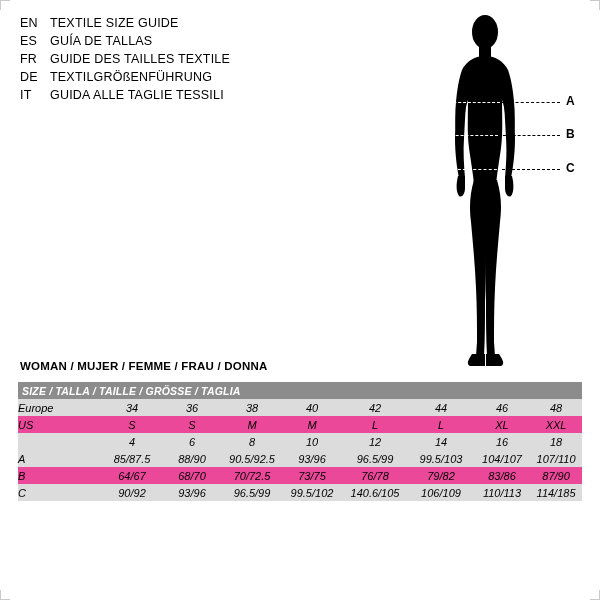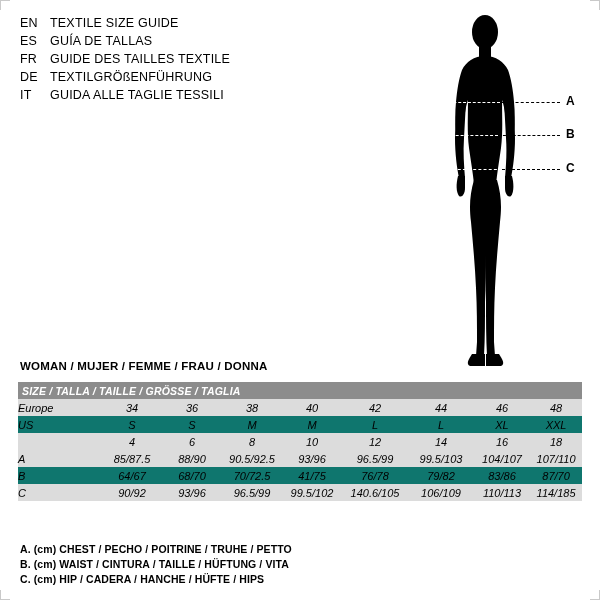--- a/index.html
+++ b/index.html
@@ -124,21 +124,21 @@
     font-weight: bold;
     font-size: 10.5px;
     text-align: left;
     padding-left: 4px;
     letter-spacing: 0.2px;
   }
   tr.shade td {
     background: #dcdcdc;
   }
   tr.plain td {
-    background: #0f766e;
+    background: #ec4899;
   }
 
   
   .notes {
     position: absolute;
     left: 20px;
     top: 542px;
     width: 500px;
   }
   .note {
@@ -327,41 +327,36 @@
           <td>99.5/103</td>
           <td>104/107</td>
           <td>107/110</td>
         </tr>
 
         <tr class="plain">
           <td class="rowhead">B</td>
           <td>64/67</td>
           <td>68/70</td>
           <td>70/72.5</td>
-          <td>41/75</td>
+          <td>73/75</td>
           <td>76/78</td>
           <td>79/82</td>
           <td>83/86</td>
-          <td>87/70</td>
+          <td>87/90</td>
         </tr>
 
         <tr class="shade">
           <td class="rowhead">C</td>
           <td>90/92</td>
           <td>93/96</td>
           <td>96.5/99</td>
           <td>99.5/102</td>
           <td>140.6/105</td>
           <td>106/109</td>
           <td>110/113</td>
           <td>114/185</td>
         </tr>
       </tbody>
     </table>
   </div>
 
-  <div class="notes">
-    <div class="note">A. (cm) CHEST / PECHO / POITRINE / TRUHE / PETTO</div>
-    <div class="note">B. (cm) WAIST / CINTURA / TAILLE / HÜFTUNG / VITA</div>
-    <div class="note">C. (cm) HIP / CADERA / HANCHE / HÜFTE / HIPS</div>
-  </div>
 
 </div>
 
 </body></html>

